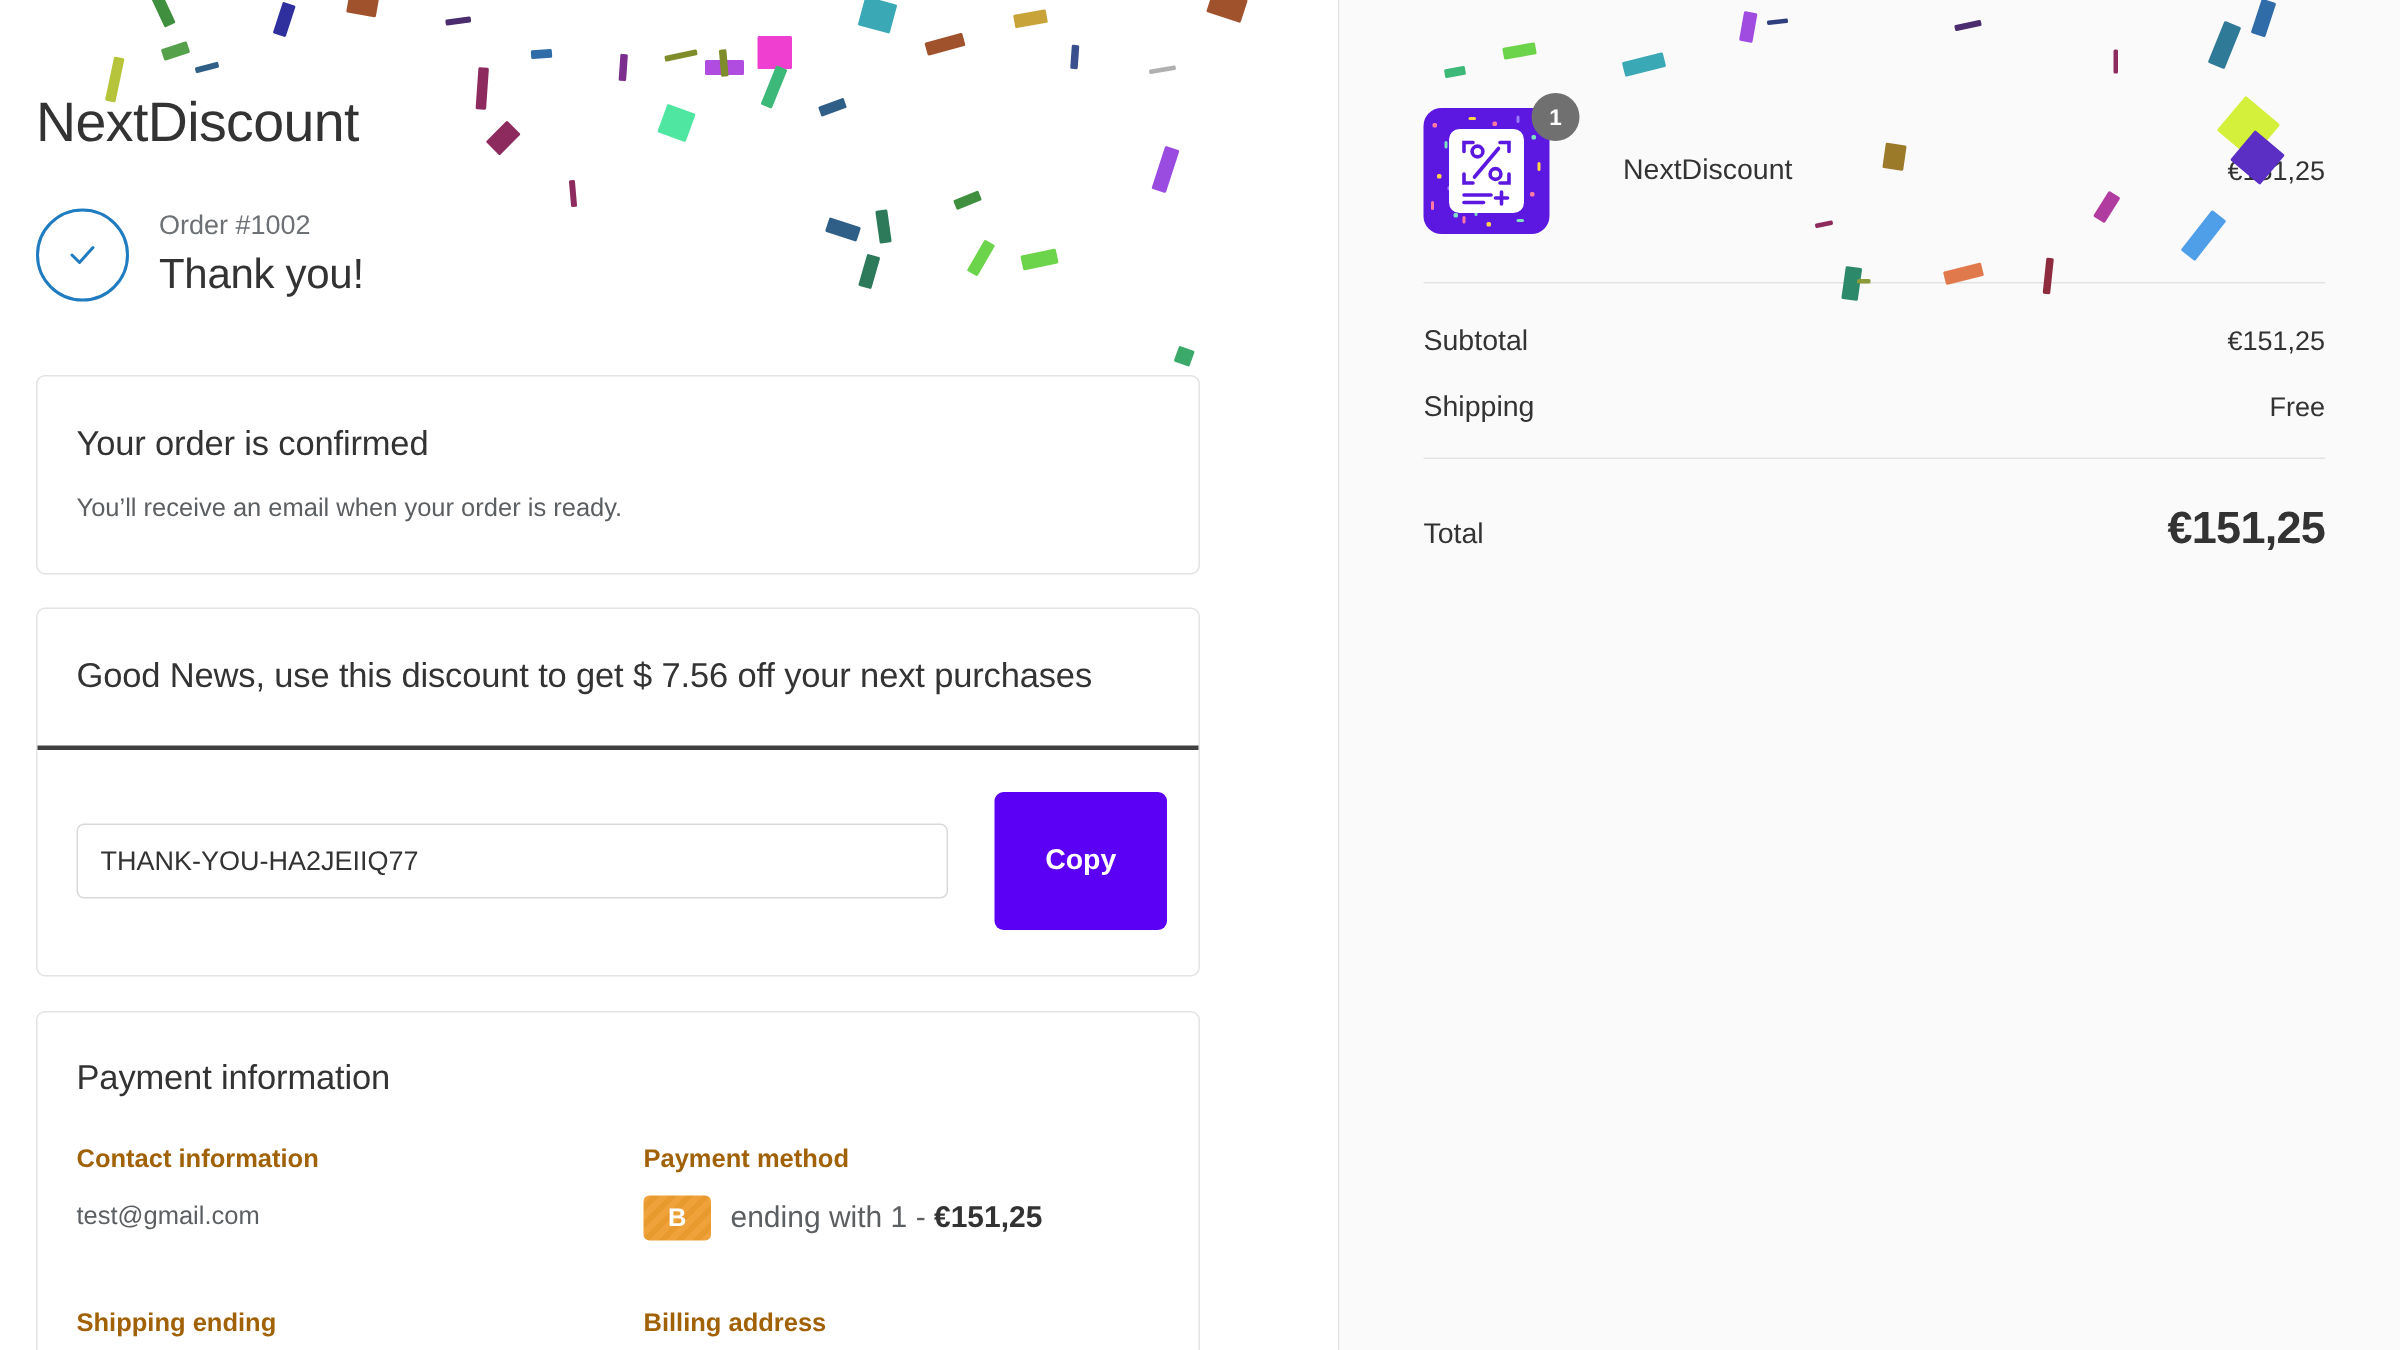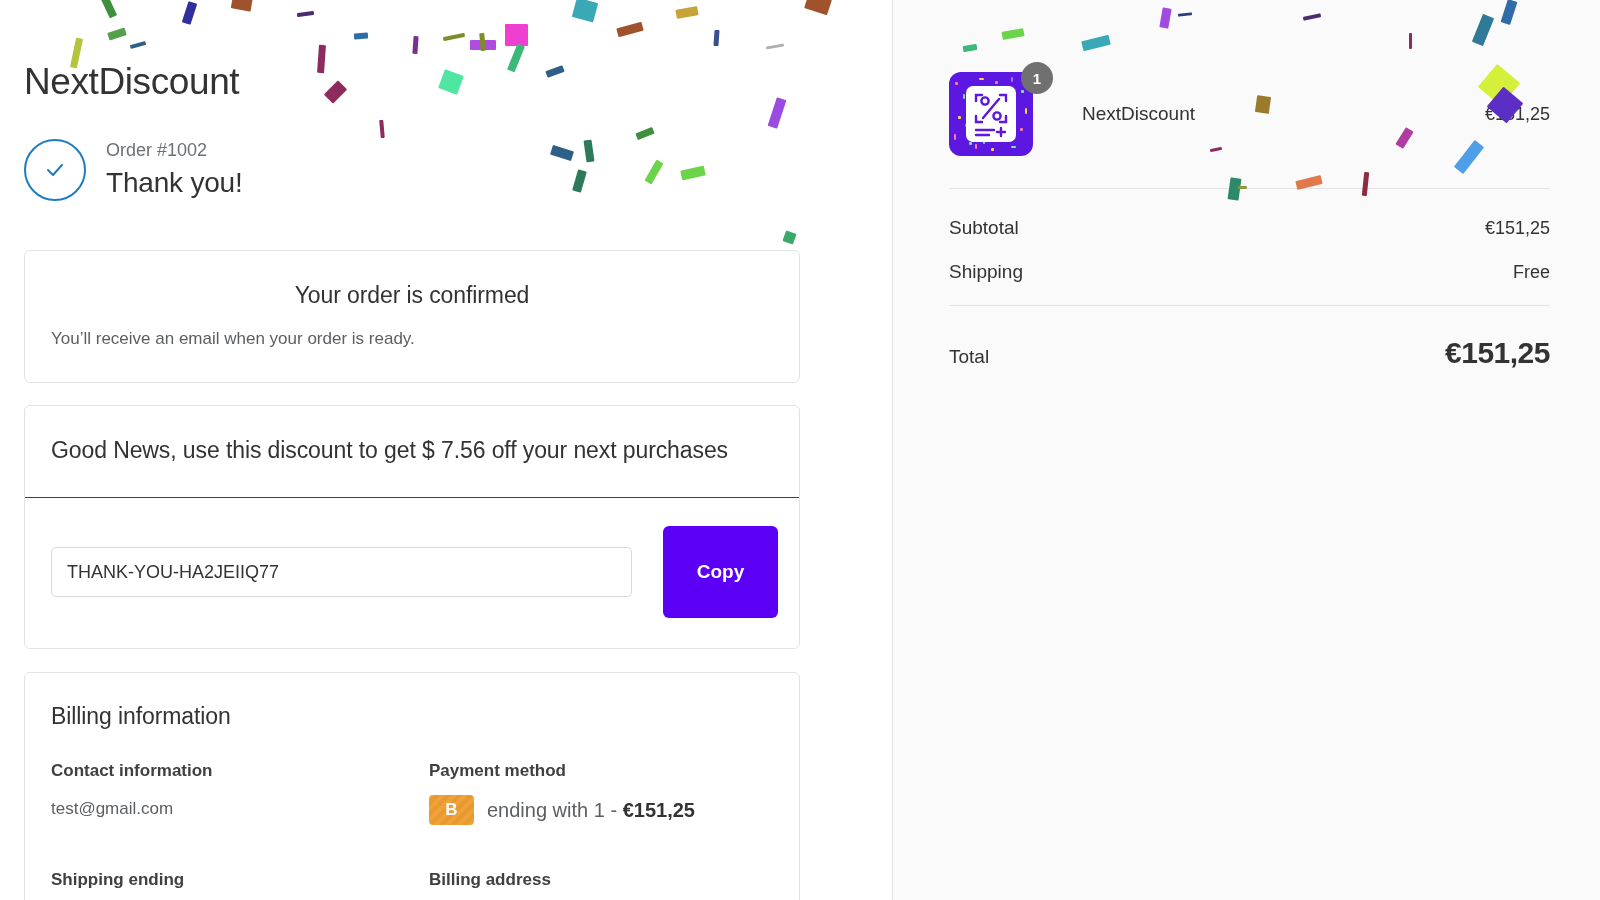--- a/index.html
+++ b/index.html
@@ -44,25 +44,25 @@
   
   .card {
     width: 776px;
     border: 1px solid #e1e3e5;
     border-radius: 6px;
     background: #ffffff;
     position: relative;
     z-index: 3;
   }
   #card-confirmed { margin-top: 49px; padding: 30px 26px 32px 26px; }
-  .card-h { font-size: 23px; color: #333333; line-height: 1.3; letter-spacing: -0.1px; text-align: center; }
+  .card-h { font-size: 23px; color: #333333; line-height: 1.3; letter-spacing: -0.1px; }
   .card-sub { font-size: 17px; color: #5c5f62; margin-top: 16px; line-height: 1.4; }
 
   #card-discount { margin-top: 22px; }
-  .discount-top { padding: 28px 26px 30px 26px; border-bottom: 1px solid #404040; }
+  .discount-top { padding: 28px 26px 30px 26px; border-bottom: 3px solid #404040; }
   .discount-text { font-size: 23px; color: #333333; line-height: 1.42; letter-spacing: -0.1px; }
   .discount-bottom { padding: 28px 26px 30px 26px; display: flex; align-items: center; gap: 31px; }
   .code-input {
     flex: 0 0 581px; height: 50px;
     border: 1px solid #d9d9d9; border-radius: 5px;
     background: #ffffff;
     display: flex; align-items: center;
     padding: 0 15px;
     font-size: 18px; color: #333333;
     font-family: "Liberation Sans", sans-serif;
@@ -76,21 +76,21 @@
     cursor: pointer;
     display: flex; align-items: center; justify-content: center;
   }
 
   #card-customer { margin-top: 23px; padding: 30px 26px 40px 26px; }
   .cust-h { font-size: 23px; color: #333333; letter-spacing: -0.1px; }
   .info-grid {
     display: grid; grid-template-columns: 378px 1fr;
     row-gap: 44px; margin-top: 30px;
   }
-  .info-label { font-size: 17px; font-weight: bold; color: #404040; line-height: 1.3; }
+  .info-label { font-size: 17px; font-weight: bold; color: #a16207; line-height: 1.3; }
   .info-value { font-size: 17px; color: #5c5f62; margin-top: 16px; line-height: 1.3; }
   .pay-row { display: flex; align-items: center; gap: 13px; margin-top: 13px; }
   .card-badge {
     width: 45px; height: 30px; border-radius: 4px;
     background: repeating-linear-gradient(135deg,#efa13a 0 4px,#e89a2e 4px 8px);
     display: flex; align-items: center; justify-content: center;
     color: #ffffff; font-size: 17px; font-weight: bold;
   }
   .pay-text { font-size: 20px; color: #5c5f62; }
   .pay-text b { color: #333333; }
@@ -165,21 +165,21 @@
         <div class="discount-top">
           <div class="discount-text">Good News, use this discount to get $ 7.56 off your next purchases</div>
         </div>
         <div class="discount-bottom">
           <input class="code-input" type="text" readonly="" value="THANK-YOU-HA2JEIIQ77" style="">
           <button class="copy-btn">Copy</button>
         </div>
       </div>
 
       <div class="card" id="card-customer">
-        <div class="cust-h">Billing information</div>
+        <div class="cust-h">Payment information</div>
         <div class="info-grid">
 
           <div>
             <div class="info-label">Contact information</div>
             <div class="info-value">test@gmail.com</div>
           </div>
 
           <div>
             <div class="info-label">Payment method</div>
             <div class="pay-row">

